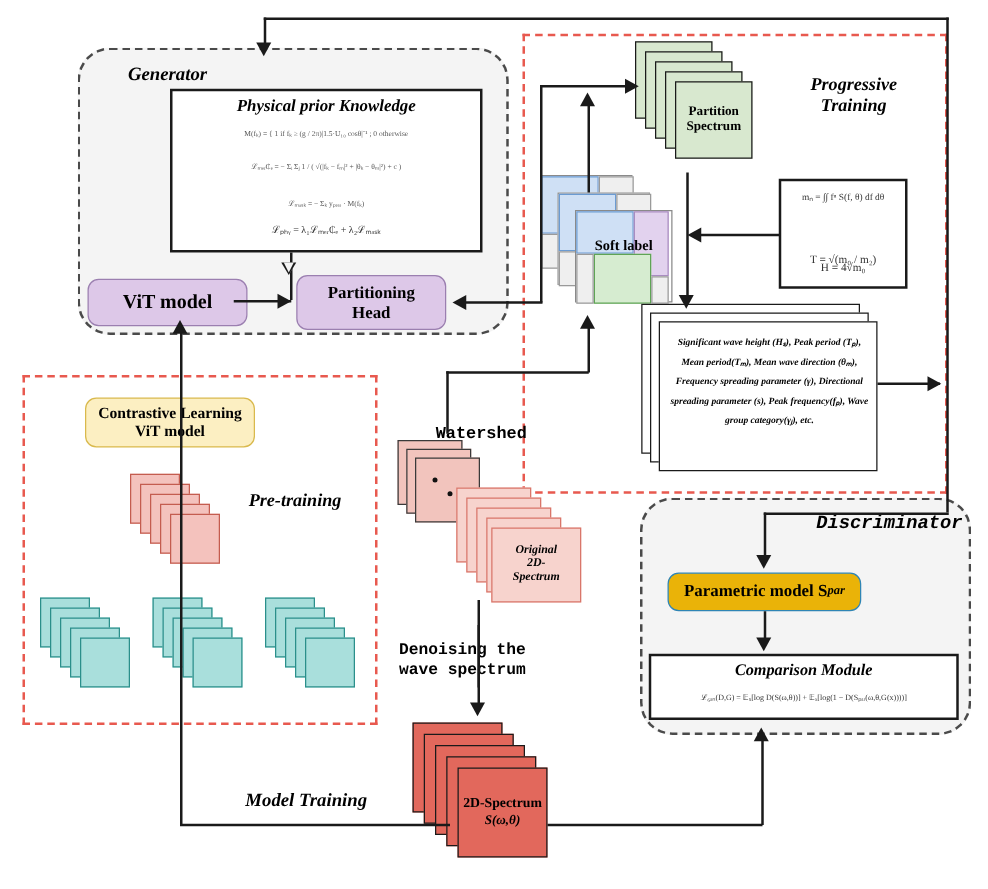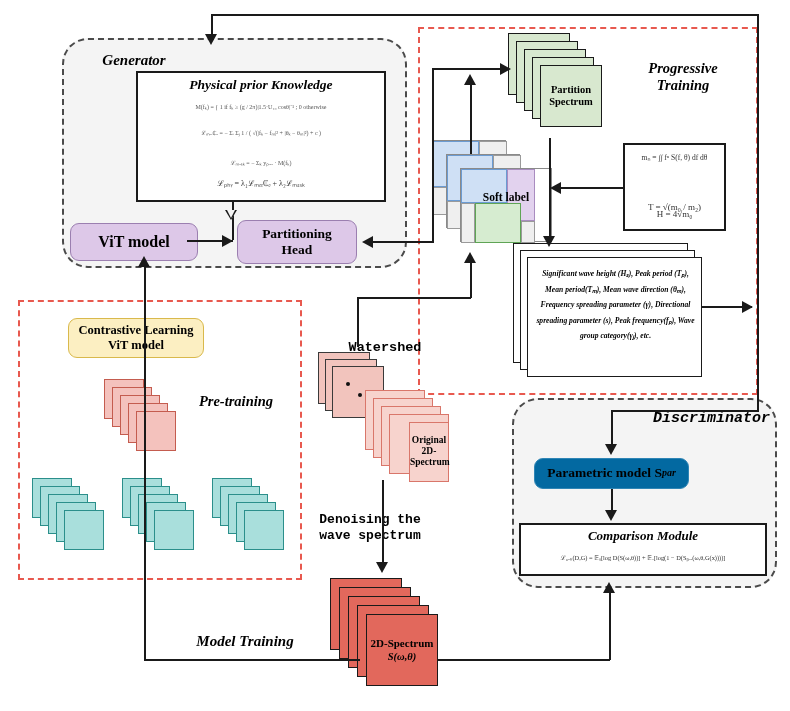--- a/index.html
+++ b/index.html
@@ -24,21 +24,21 @@
   }
 
   
   .pill{
     border-radius:9px;display:flex;align-items:center;justify-content:center;
     text-align:center;font-weight:bold;font-family:"Liberation Serif",serif;
     line-height:1.22;box-sizing:border-box;
   }
   .pill-violet{background:#ddc8e8;border:1.6px solid #9b7fb0;}
   .pill-yellow{background:#fcefc2;border:1.6px solid #d9b94c;}
-  .pill-blue{background:#0369a1;border:1.8px solid #2f85b5;}
+  .pill-blue{background:#eab308;border:1.8px solid #2f85b5;}
 
   
   .eqbox{background:#ffffff;border:2px solid #1a1a1a;box-sizing:border-box;}
   .eqtitle{
     font-style:italic;font-weight:bold;text-align:center;
     font-family:"Liberation Serif",serif;
   }
   .eqline{
     text-align:center;font-family:"Liberation Serif",serif;
     color:#555;white-space:nowrap;
@@ -137,21 +137,21 @@
       <div class="q q-gray" style="left:0px;top:46px;width:46px;height:28px;"></div>
     </div>
 
     <div class="sl" style="left:14px;top:14px;width:74px;height:74px;">
       <div class="q q-blue" style="left:0px;top:0px;width:46px;height:46px;"></div>
       <div class="q q-gray" style="left:46px;top:0px;width:28px;height:22px;"></div>
       <div class="q q-gray" style="left:46px;top:22px;width:28px;height:52px;"></div>
       <div class="q q-gray" style="left:0px;top:46px;width:46px;height:28px;"></div>
     </div>
 
-    <div class="sl" style="left:28px;top:28px;width:92px;height:74px;padding-left:12px;">
+    <div class="sl" style="left:28px;top:28px;width:78px;height:74px;padding-left:12px;">
       <div class="q q-blue" style="left:0px;top:0px;width:46px;height:34px;"></div>
       <div class="q q-purple" style="left:46px;top:0px;width:28px;height:52px;"></div>
       <div class="q q-gray" style="left:0px;top:0px;width:14px;height:34px;opacity:0;"></div>
       <div class="q q-green" style="left:14px;top:34px;width:46px;height:40px;"></div>
       <div class="q q-gray" style="left:0px;top:34px;width:14px;height:40px;"></div>
       <div class="q q-gray" style="left:60px;top:52px;width:14px;height:22px;"></div>
       <div class="card-label" style="top:40%;font-size:11.5px;">Soft label</div>
     </div>
   </div>
 
@@ -227,21 +227,21 @@
       <div class="dot" style="left:13px;top:15px;"></div>
       <div class="dot" style="left:25px;top:26px;"></div>
     </div>
   </div>
 
   <div class="deck" style="left:365px;top:390px;width:120px;height:110px;">
     <div class="card card-salmon-o" style="left:0px; top:0px; width:60px;height:60px;"></div>
     <div class="card card-salmon-o" style="left:8px; top:8px; width:60px;height:60px;"></div>
     <div class="card card-salmon-o" style="left:16px;top:16px;width:60px;height:60px;"></div>
     <div class="card card-salmon-o" style="left:24px;top:24px;width:60px;height:60px;"></div>
-    <div class="card card-salmon-o" style="left:44px;top:32px;width:40px;height:60px;">
+    <div class="card card-salmon-o" style="left:28px;top:32px;width:72px;height:60px;font-style:italic;">
       <div class="card-label" style="font-size:9.5px;white-space:pre-line;">Original
 2D-
 Spectrum</div>
     </div>
   </div>
 
   <div class="freetext" style="left:310px;top:512px;width:120px;font-size:13px;">Denoising the
 wave spectrum</div>
 
   <div class="deck" style="left:330px;top:578px;width:140px;height:125px;">

